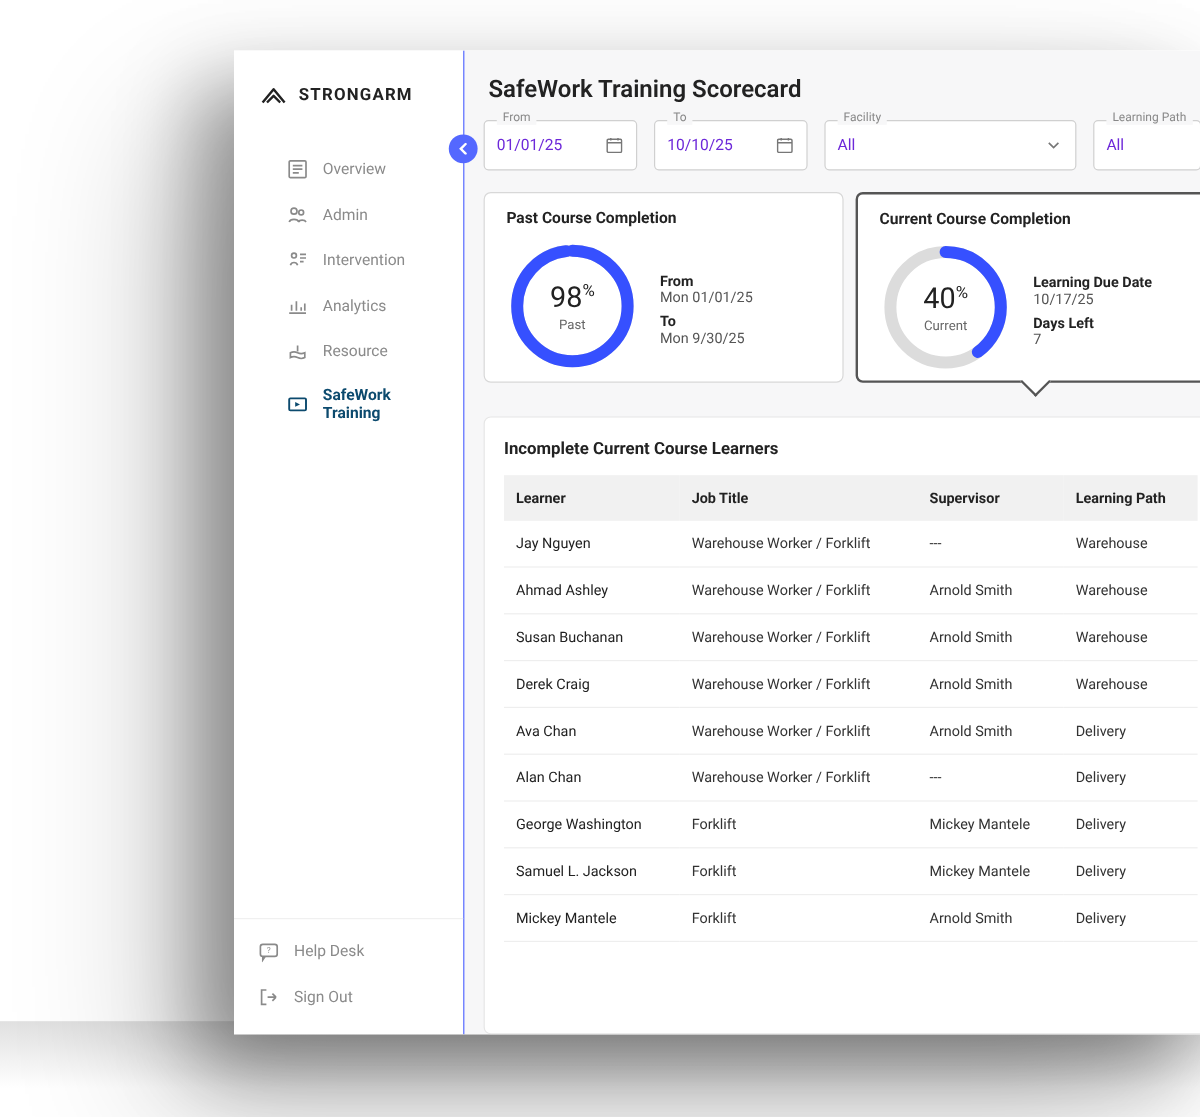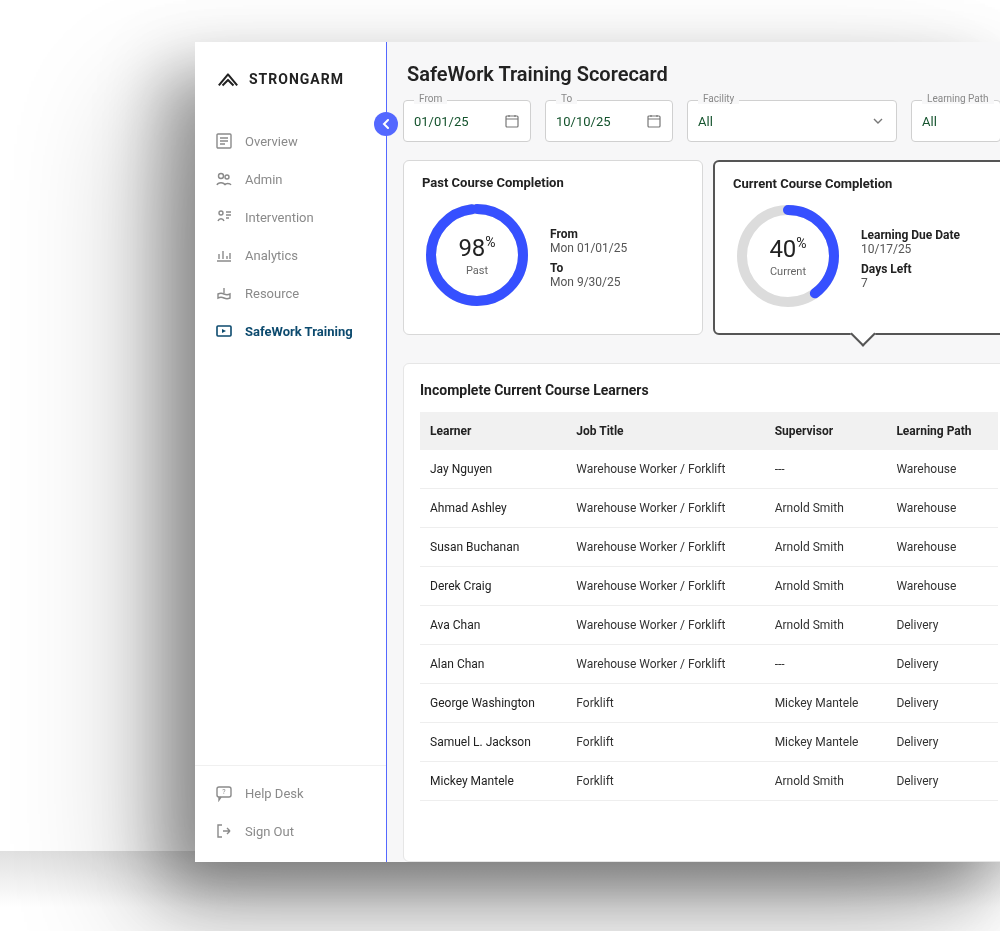--- a/index.html
+++ b/index.html
@@ -65,21 +65,21 @@
   .logo-mark {
     width: 22px; height: 18px;
     color: #222;
   }
   .logo-text {
     font-size: 14px;
     font-weight: 700;
     letter-spacing: 1px;
     color: #222;
   }
-  .nav { flex: 1; padding: 4px 8px; }
+  .nav { flex: 1; padding: 4px 8px; margin-left: 24px; }
   .nav-item {
     display: flex;
     align-items: center;
     gap: 12px;
     padding: 10px 12px;
     font-size: 13px;
     color: #8a8a8a;
     cursor: pointer;
     border-radius: 4px;
   }
@@ -128,35 +128,35 @@
   .field-label {
     position: absolute;
     top: -8px; left: 10px;
     background: #f7f7f8;
     padding: 0 5px;
     font-size: 10px;
     color: #888;
   }
   .field-value {
     font-size: 13px;
-    color: #14532d;
+    color: #6d28d9;
   }
   .field-icon { color: #777; width:16px;height:16px;display:flex;align-items:center;justify-content:center; }
 
   
   .cards {
     display: flex;
     gap: 0;
     margin-bottom: 10px;
   }
   .card {
     border: 1px solid #d8d8d8;
     border-radius: 6px;
     background: #fff;
-    padding: 14px 18px 22px 18px;
+    padding: 14px 18px 6px 18px;
     width: 300px;
     position: relative;
   }
   .card + .card { margin-left: 10px; }
   .card.selected { border: 2px solid #555; }
   .card-title { font-size: 13px; font-weight: 700; color: #222; margin-bottom: 10px;}
   .card-body { display:flex; align-items:center; gap: 18px; }
   .ring-wrap { position:relative; width:110px;height:110px; }
   .ring-wrap svg { transform: rotate(-90deg); }
   .ring-center {

